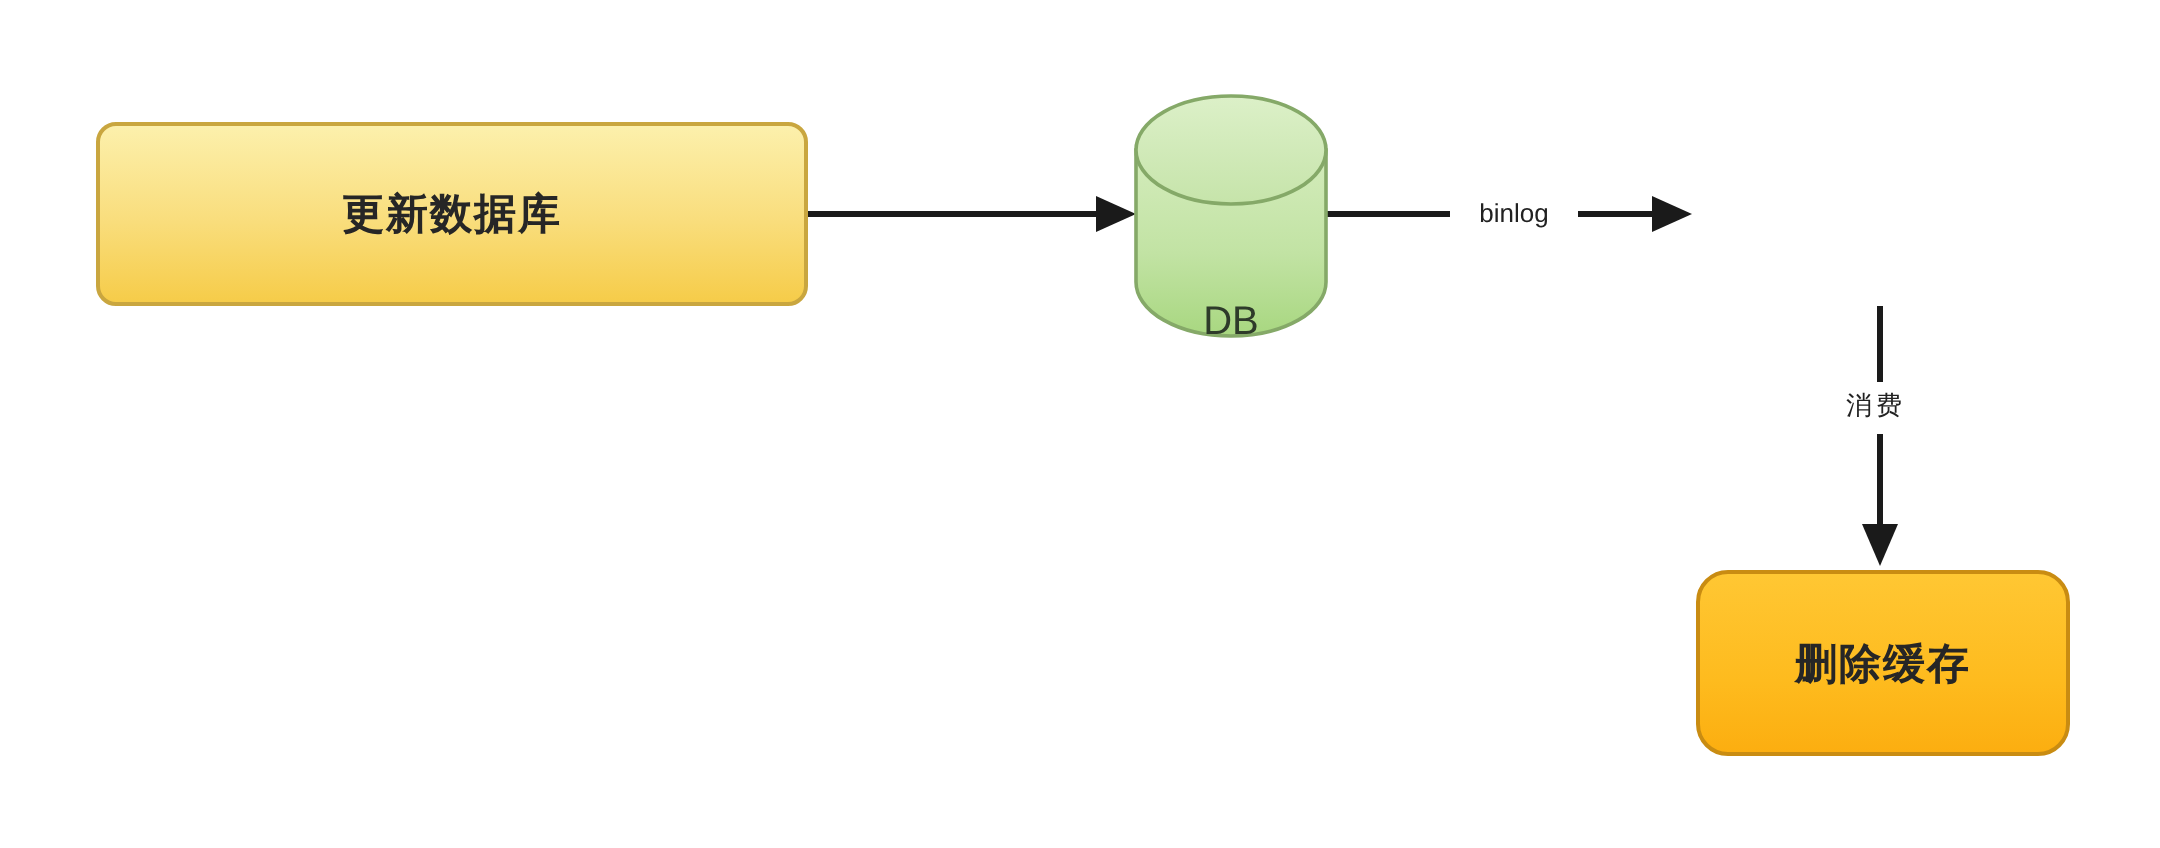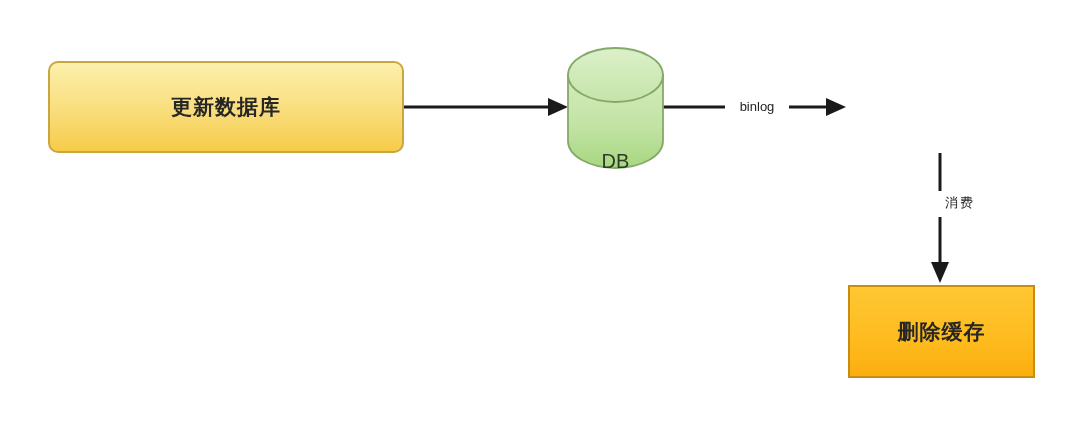--- a/index.html
+++ b/index.html
@@ -44,21 +44,21 @@
     left: 848px; top: 63px;
     width: 185px; height: 89px;
     border: 2px solid #7090BC;
     border-radius: 10px;
     background: linear-gradient(to bottom, #CCDDF1 0%, #AAC6E6 55%, #8FB2DD 100%);
   }
   .node-delete-cache {
     left: 848px; top: 285px;
     width: 187px; height: 93px;
     border: 2px solid #C98C12;
-    border-radius: 0;
+    border-radius: 16px;
     background: linear-gradient(to bottom, #FFC733 0%, #FEBB1E 60%, #FCAE10 100%);
   }
   .db-label {
     position: absolute;
     left: 568px; top: 114px;
     width: 95px;
     z-index: 3;
     text-align: center;
     font-size: 20px;
     font-weight: 400;
@@ -72,21 +72,21 @@
     text-align: center;
     font-size: 13px;
     color: #222222;
     line-height: 24px;
   }
   .edge-label-binlog {
     left: 725px; top: 95px;
     width: 64px; height: 24px;
   }
   .edge-label-consume {
-    left: 933px; top: 191px;
+    left: 911px; top: 191px;
     width: 54px; height: 26px;
     letter-spacing: 2px;
   }
 </style>
 </head>
 <body>
 
 <div class="canvas">
 
   <svg class="arrows-layer" viewBox="0 0 1080 424" xmlns="http://www.w3.org/2000/svg">

